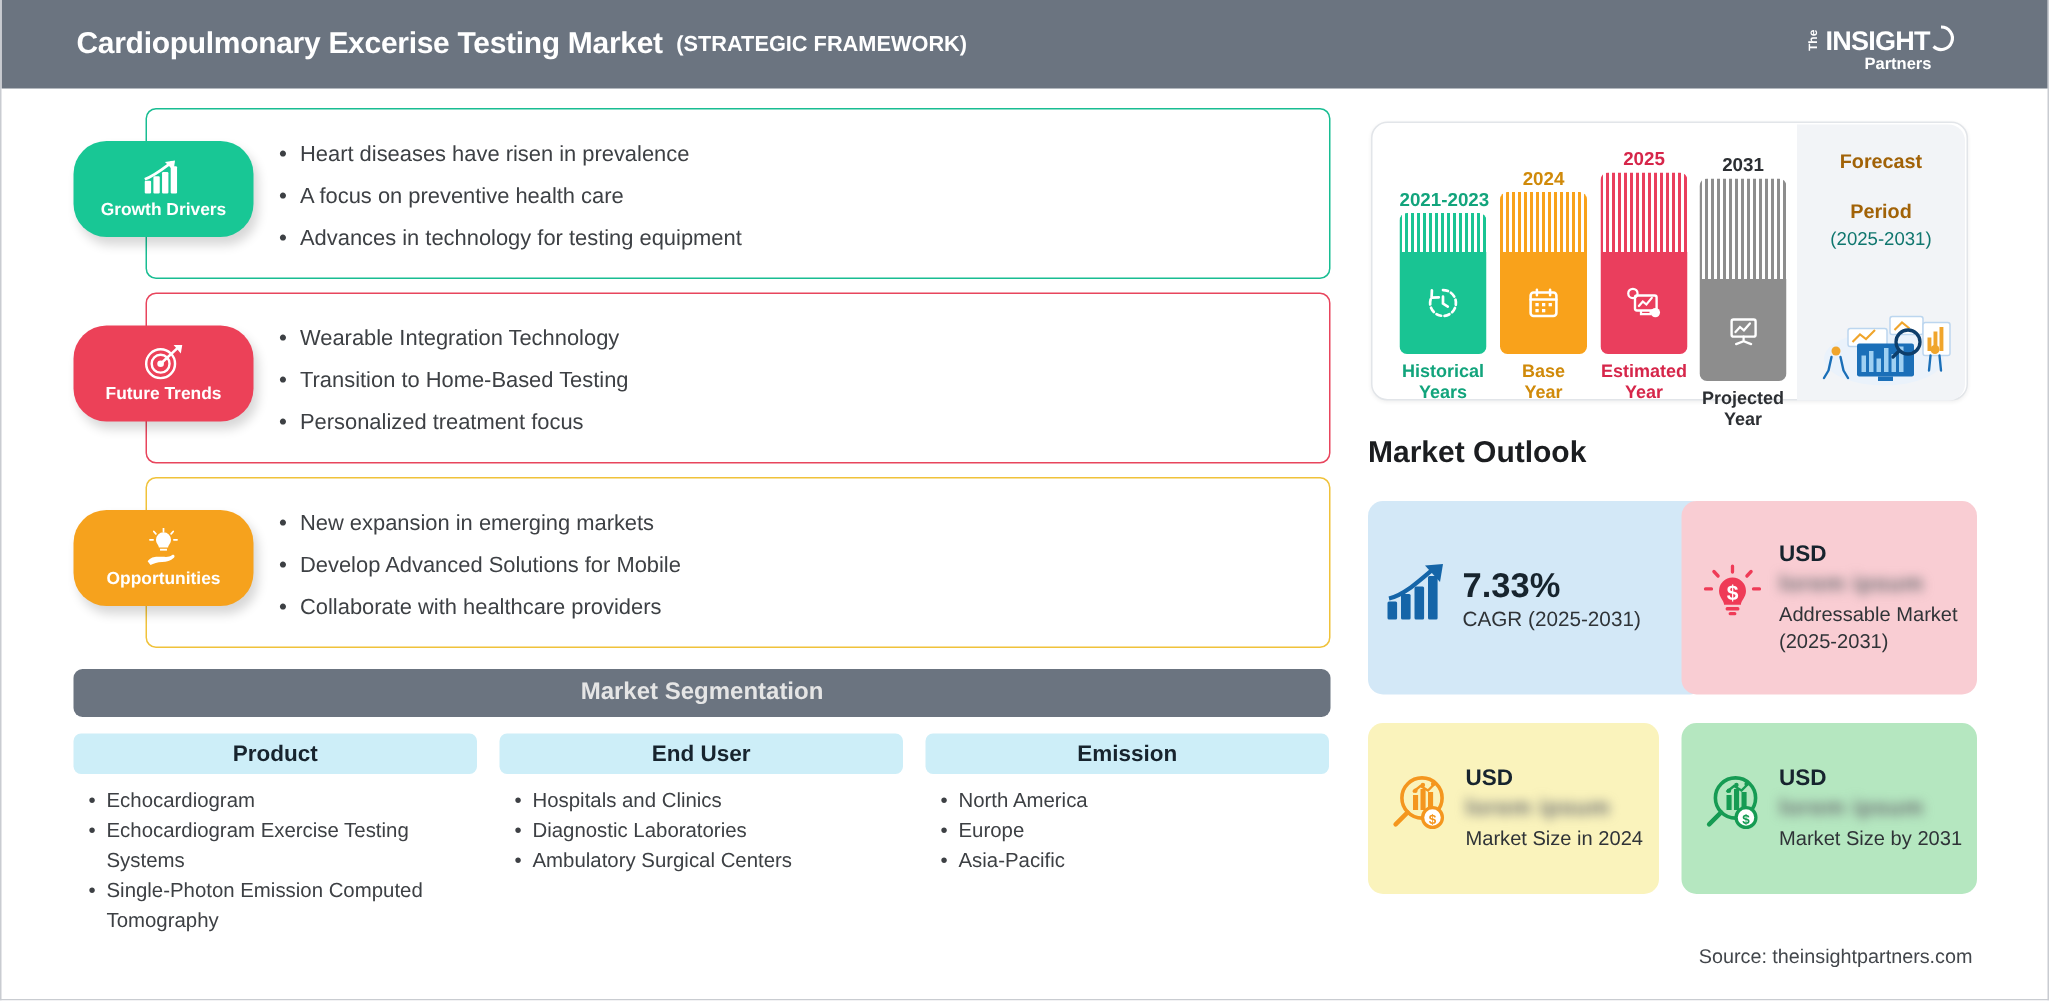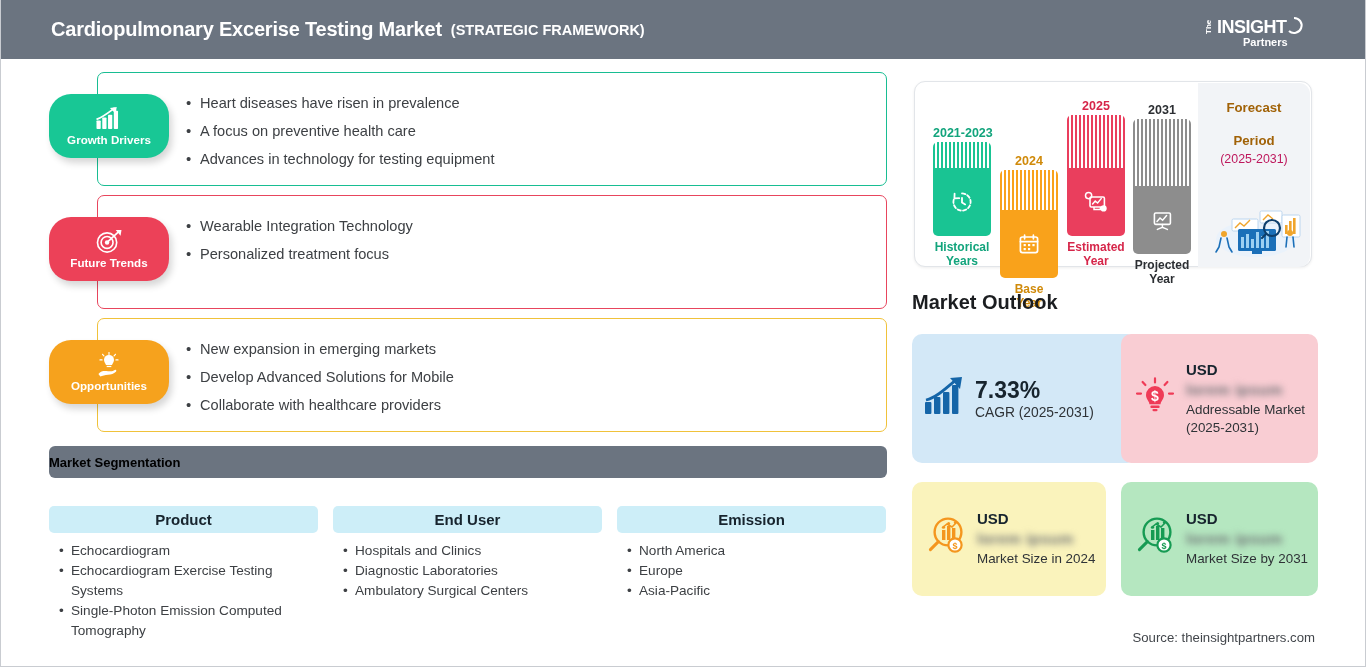--- a/index.html
+++ b/index.html
@@ -96,32 +96,32 @@
   }
   .badge-icon { height: 25px; display: block; }
 
   
   .seg-header {
     position: absolute;
     left: 48px; top: 446px;
     width: 838px; height: 32px;
     background: #6b7480;
     border-radius: 6px;
-    color: #000000;
-    font-size: 13px; font-weight: bold;
-    display: flex; align-items: center; justify-content: flex-start;
+    color: #e5e5e5;
+    font-size: 16px; font-weight: bold;
+    display: flex; align-items: center; justify-content: center;
   }
   .seg-cols {
     position: absolute;
     left: 48px; top: 489px;
     width: 838px;
     display: flex;
     gap: 15px;
   }
-  .seg-col { width: 269px; margin-top: 17px; }
+  .seg-col { width: 269px; }
   .seg-col-head {
     height: 27px;
     background: #cdeef8;
     border-radius: 5px;
     display: flex; align-items: center; justify-content: center;
     font-size: 15px; font-weight: bold;
     color: #17242e;
   }
   .seg-col ul { margin-top: 8px; padding-left: 10px; }
   .seg-col li {
@@ -196,21 +196,21 @@
     text-align: center;
   }
   .forecast-t {
     margin-top: 16px;
     font-size: 13.2px; font-weight: bold;
     color: #a16207; line-height: 17px;
   }
   .forecast-s {
     margin-top: 3px;
     font-size: 12.4px;
-    color: #be185d;
+    color: #0f766e;
   }
 
   
   .outlook-title {
     position: absolute; left: 911px; top: 291px;
     font-size: 20px; font-weight: bold;
     color: #1b1d20;
   }
   .card {
     position: absolute;
@@ -278,20 +278,21 @@
       <rect x="20" y="5" width="4.4" height="19" fill="#ffffff" rx="0.8"></rect>
       <path d="M2 14 C8 12 13 8 21 2" stroke="#ffffff" stroke-width="1.9" fill="none"></path>
       <path d="M16 2 L23 1 L22 8 Z" fill="#ffffff"></path>
     </svg>
     <span class="badge-label">Growth Drivers</span>
   </div>
 
   <div class="pillar p2">
     <ul class="pill-list">
       <li>Wearable Integration Technology</li>
+      <li>Transition to Home-Based Testing</li>
       <li>Personalized treatment focus</li>
     </ul>
   </div>
   <div class="badge b2">
     <svg class="badge-icon" viewBox="0 0 30 26" width="30">
       <circle cx="13" cy="14" r="10" fill="none" stroke="#ffffff" stroke-width="1.7"></circle>
       <circle cx="13" cy="14" r="6.2" fill="none" stroke="#ffffff" stroke-width="1.7"></circle>
       <circle cx="13" cy="14" r="2.3" fill="#ffffff"></circle>
       <path d="M13 14 L26 2" stroke="#ffffff" stroke-width="1.8"></path>
       <path d="M22 1 L28 1 L27 7 Z" fill="#ffffff"></path>
@@ -361,21 +362,21 @@
             </svg>
           </div>
         </div>
         <div class="bar-caption" style="color:#12a47c;">
           <div>Historical</div>
           <div>Years</div>
         </div>
       </div>
 
       <div class="barcol c2" style="top:30px;">
-        <div class="bar-year" style="color:#d08a0a;margin-top:42px;">2024</div>
+        <div class="bar-year" style="color:#d08a0a;">2024</div>
         <div class="bar-body" style="height:108px;">
           <div class="bar-stripe" style="height:40px;background-image:repeating-linear-gradient(90deg,#f9a21b 0 2px,#ffffff 2px 4px);"></div>
           <div class="bar-solid" style="height:68px;background:#f9a21b;">
             <svg width="24" height="24" viewBox="0 0 24 24">
               <rect x="3.4" y="5" width="17.2" height="15.6" rx="2" fill="none" stroke="#ffffff" stroke-width="1.7"></rect>
               <path d="M3.4 9.6 h17.2 M7.6 3.2 v3.6 M16.4 3.2 v3.6" stroke="#ffffff" stroke-width="1.7" stroke-linecap="round"></path>
               <rect x="6.6" y="12" width="2.2" height="2.2" fill="#ffffff"></rect>
               <rect x="11" y="12" width="2.2" height="2.2" fill="#ffffff"></rect>
               <rect x="15.4" y="12" width="2.2" height="2.2" fill="#ffffff"></rect>
               <rect x="6.6" y="16" width="2.2" height="2.2" fill="#ffffff"></rect>

